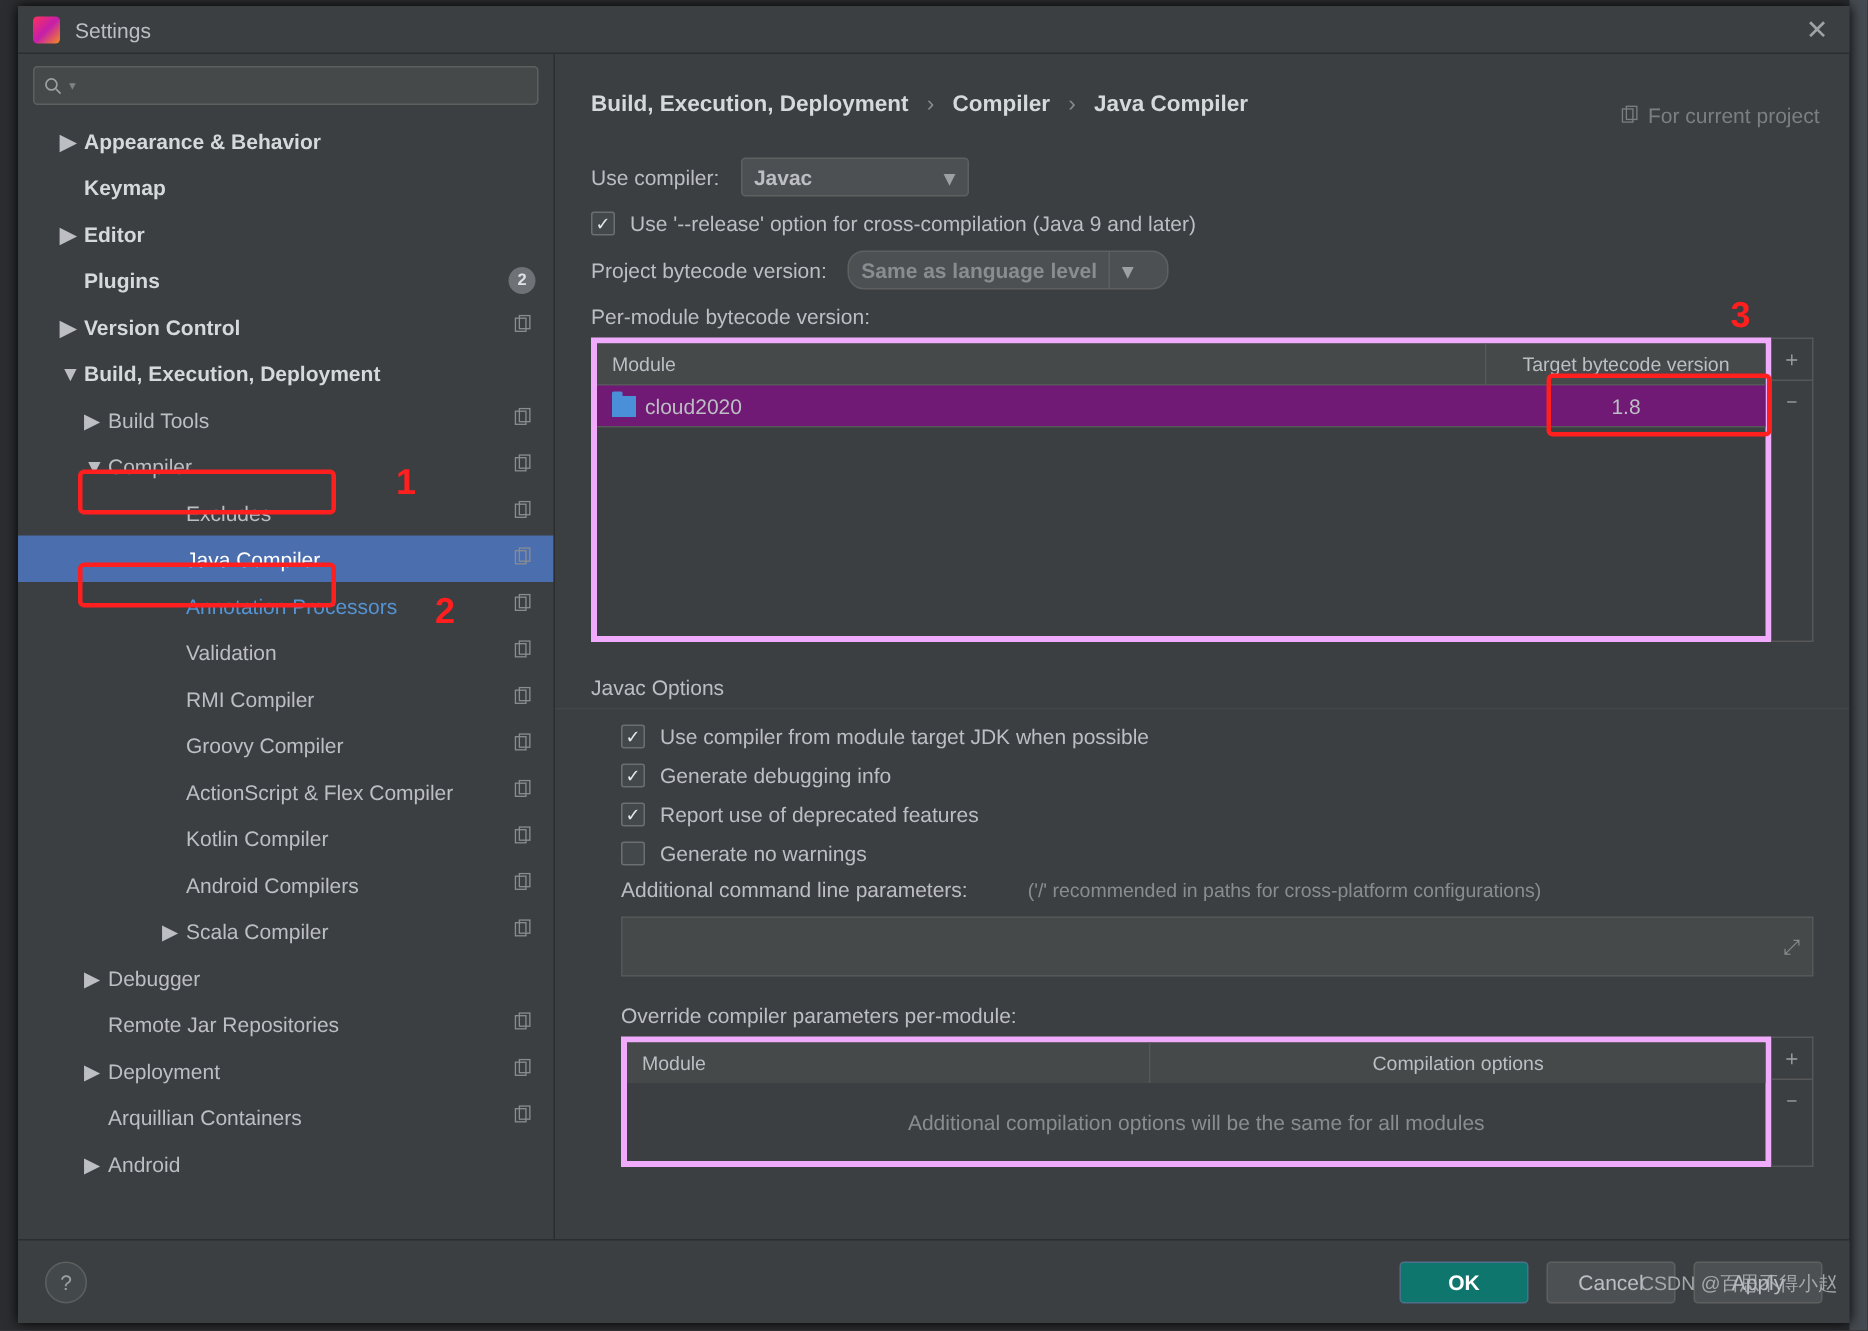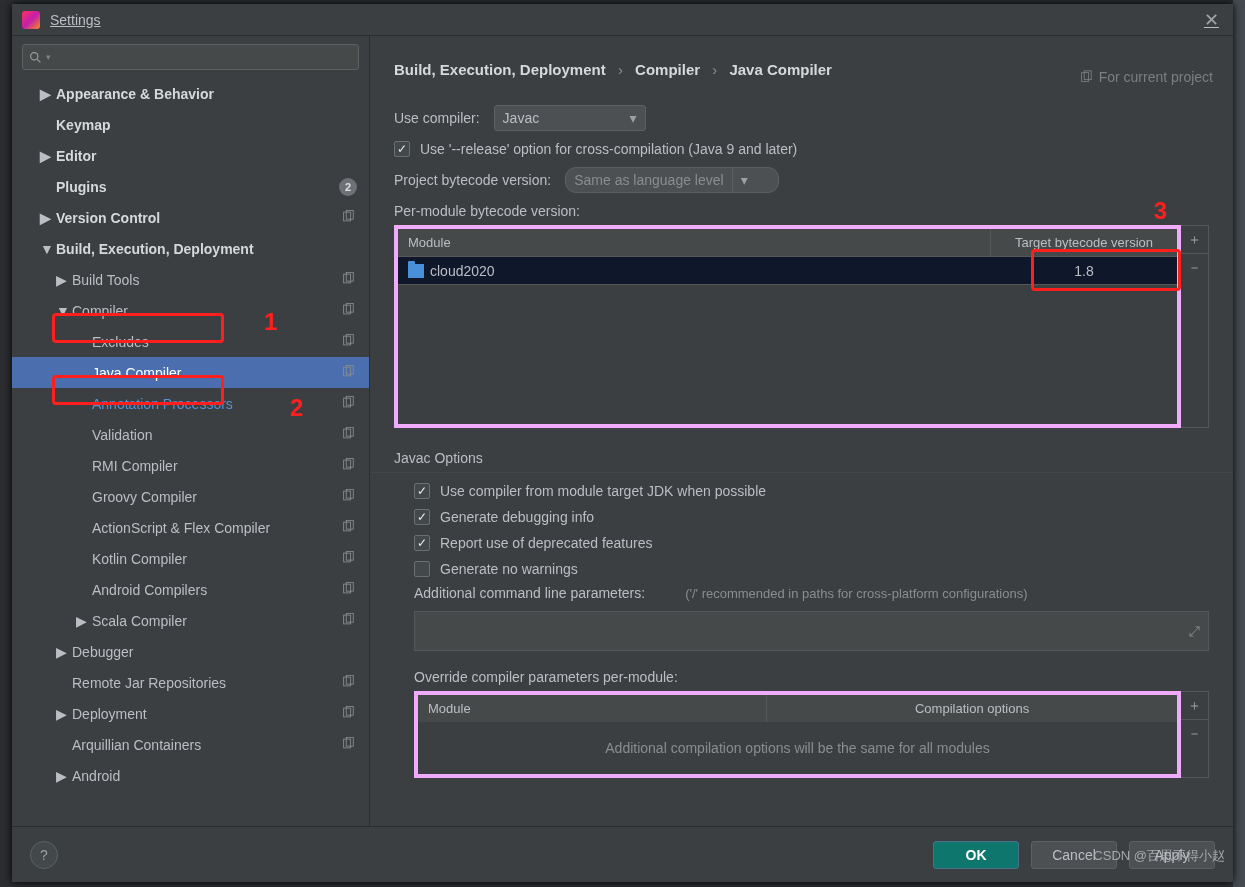--- a/index.html
+++ b/index.html
@@ -1,61 +1,61 @@
 <!DOCTYPE html>
 <html><head>
 <meta charset="utf-8">
 <style>
   * { box-sizing: border-box; margin: 0; padding: 0; font-family: "Segoe UI", Arial, sans-serif; }
   body { background: #2b2d30; color: #bcbec4; font-size: 14px; width: 1245px; height: 887px; overflow: hidden; position: relative; }
   .edge-left, .edge-right { position:absolute; top:0; bottom:0; width:12px; background:#6e7985; opacity:0.4; }
   .edge-right { right:0; }
   .window { position:absolute; left:12px; top:4px; width:1221px; height:878px; background:#3c3f41; display:flex; flex-direction:column; box-shadow:0 0 8px #000; }
-  .titlebar { height:32px; display:flex; align-items:center; padding:0 10px; background:#3c3f41; border-bottom:1px solid #2b2d30;text-decoration:underline; }
+  .titlebar { height:32px; display:flex; align-items:center; padding:0 10px; background:#3c3f41; border-bottom:1px solid #2b2d30; }
   .logo { width:18px; height:18px; border-radius:3px; background:linear-gradient(135deg,#fe315d 0%,#c41eab 50%,#f68b1f 100%); margin-right:10px; }
   .titlebar .title { color:#bcbec4; font-size:14px; }
   .close-x { margin-left:auto; color:#a0a3a6; font-size:18px; cursor:pointer; padding:0 4px; }
   .body { flex:1; display:flex; overflow:hidden; }
   .sidebar { width:358px; background:#3c3f41; border-right:1px solid #2b2d30; display:flex; flex-direction:column; }
   .search-wrap { padding:8px 10px; }
   .search-box { width:100%; height:26px; background:#45494a; border:1px solid #5e6060; border-radius:3px; display:flex; align-items:center; padding:0 6px; color:#808386; }
   .search-box svg { margin-right:4px; }
   .tree { flex:1; overflow-y:auto; padding-bottom:20px; }
   .tree-item { display:flex; align-items:center; height:31px; padding-left:28px; color:#bcbec4; position:relative; cursor:pointer; }
   .tree-item.ind1 { padding-left:44px; }
-  .tree-item.ind2 { padding-left:64px; }
+  .tree-item.ind2 { padding-left:96px; }
   .tree-item .tri { width:10px; margin-right:6px; color:#bcbec4; }
   .tree-item.bold { font-weight:600; color:#d6d9dc; }
   .tree-item.selected { background:#4b6eaf; color:#ffffff; }
   .tree-item.active-link { color:#5493d4; }
   .tree-item .tail-icon { position:absolute; right:14px; top:50%; transform:translateY(-50%); color:#8a8d90; }
   .badge-count { position:absolute; right:12px; top:50%; transform:translateY(-50%); background:#6e7277; color:#dfe1e4; border-radius:10px; min-width:18px; height:18px; font-size:11px; display:flex; align-items:center; justify-content:center; padding:0 5px; }
   .tree::-webkit-scrollbar { width:10px; } .tree::-webkit-scrollbar-thumb { background:#5a5d5f; border-radius:5px; }
   .main { flex:1; display:flex; flex-direction:column; }
   .main-head { padding:18px 20px 10px 24px; display:flex; align-items:center; }
   .crumb { font-weight:600; color:#d6d9dc; font-size:15px; }
   .crumb .sep { color:#8a8d90; padding:0 8px; font-weight:400; }
   .proj-scope { margin-left:auto; color:#7c7f82; display:flex; align-items:center; gap:6px;margin-top:15px; }
   .content { flex:1; overflow:auto; padding:0 24px; position:relative; }
   .row { display:flex; align-items:center; margin:10px 0; gap:14px; }
   .label { color:#bcbec4; }
-  .select { background:#4c5052; border:1px solid #5e6060; height:26px; display:flex; align-items:center; padding:0 8px; border-radius:3px; color:#bcbec4; min-width:140px; }
+  .select { background:#4c5052; border:1px solid #5e6060; height:26px; display:flex; align-items:center; padding:0 8px; border-radius:3px; color:#bcbec4; min-width:140px;font-weight:bold; }
   .select .caret { margin-left:auto; color:#9da0a3; }
   .select.split { padding-right:0;border-radius:11px; }
   .select.split .caret-box { border-left:1px solid #5e6060; padding:0 8px; height:100%; display:flex; align-items:center; margin-left:8px; }
   .cb { width:16px; height:16px; border:1px solid #6b6f72; border-radius:2px; background:#43494a; display:inline-flex; align-items:center; justify-content:center; }
   .cb.checked { background:#43494a; border-color:#6b6f72; }
   .cb.checked::after { content:"✓"; color:#e6e8ea; font-size:12px; line-height:1; }
   .check-row { display:flex; align-items:center; gap:10px; margin:10px 0 4px 20px; }
   .section-sub { color:#bcbec4; margin:8px 0 6px 0; }
   .table { border:4px solid #f0abfc; width:100%; }
   .thead { display:flex; background:#45494a; }
   .th { padding:6px 10px; color:#bcbec4; font-size:13px; border-right:1px solid #555759; }
   .th:last-child { border-right:none; text-align:center; }
-  .trow { display:flex; background:#0f172a; border-top:1px solid #555759; height:28px; align-items:center; }
+  .trow { display:flex; background:#701a75; border-top:1px solid #555759; height:28px; align-items:center; }
   .td { padding:4px 10px; display:flex; align-items:center; gap:6px; }
   .mod-icon { width:16px; height:14px; background:#4a90d9; position:relative; }
   .mod-icon::before { content:""; position:absolute; left:0; top:-3px; width:7px; height:3px; background:#4a90d9; border-radius:1px 1px 0 0; }
   .table-box { display:flex; }
   .table-box .table { flex:1; }
   .side-buttons { width:28px; background:#3c3f41; display:flex; flex-direction:column; align-items:center; border:1px solid #555759; border-left:none; }
   .side-buttons .btn { width:100%; height:28px; display:flex; align-items:center; justify-content:center; color:#9da0a3; cursor:pointer; border-bottom:1px solid #555759; }
   .table-empty { height:140px; border-top:1px solid #555759; }
   .section-h { color:#bcbec4; margin-top:22px; margin-bottom:6px; }
   .hr { height:1px; background:#4e5254; margin:6px -24px 10px -24px; opacity:0.4; }

